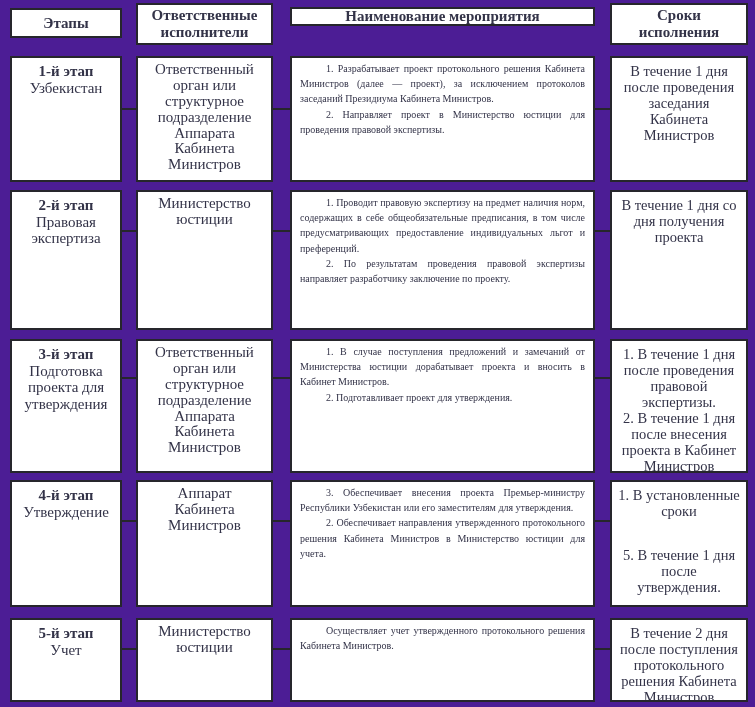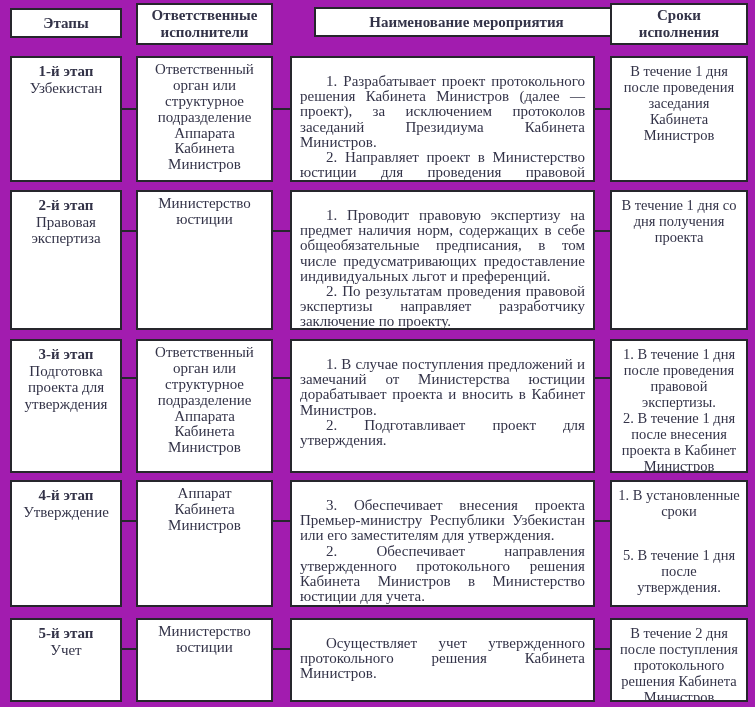--- a/index.html
+++ b/index.html
@@ -1,45 +1,45 @@
 <!DOCTYPE html>
 <html><head>
 <meta charset="utf-8">
 <style>
   html,body{margin:0;padding:0;background:#ffffff;}
   .canvas{
-    position:relative;width:755px;height:707px;background:#a21caf;
+    position:relative;width:755px;height:707px;background:#4c1d95;
     font-family:"Liberation Serif","DejaVu Serif",serif;
     color:#333348;overflow:hidden;
   }
   .box{
     position:absolute;box-sizing:border-box;
     border:2px solid #26262c;background:#ffffff;overflow:hidden;
   }
   
   .hdr{font-weight:bold;display:flex;align-items:center;justify-content:center;
        text-align:center;font-size:15px;line-height:1.12;}
   .h1{left:10px;top:8px;width:112px;height:30px;}
   .h2{left:136px;top:3px;width:137px;height:42px;padding:0 3px;font-family:Liberation Serif, serif;}
-  .h3{left:290px;top:7px;width:305px;height:30px;margin-left:24px;}
+  .h3{left:290px;top:7px;width:305px;height:19px;}
   .h4{left:610px;top:3px;width:138px;height:42px;padding:0 24px;}
   
   .row{position:absolute;left:0;width:755px;}
   .r1{top:56px;height:126px;}
   .r2{top:190px;height:140px;}
   .r3{top:339px;height:134px;}
   .r4{top:480px;height:127px;}
   .r5{top:618px;height:84px;}
   
   .c1{left:10px;top:0;width:112px;height:100%;text-align:center;
       padding:5px 4px 0;font-size:15px;line-height:1.1;}
   .c2{left:136px;top:0;width:137px;height:100%;text-align:center;
       padding:4px 8px 0;font-size:15px;line-height:1.06;}
   .c3{left:290px;top:0;width:305px;height:100%;
-      padding:16px 8px 0;font-size:15px;line-height:15.2px;text-align:justify;}
+      padding:3px 8px 0;font-size:10px;line-height:15.2px;text-align:justify;}
   .c3 p{margin:0;text-indent:26px;}
   .c4{left:610px;top:0;width:138px;height:100%;text-align:center;
       padding:5px 6px 16px;font-size:14.5px;line-height:16px;}
   .c4 p{margin:0;}
   .r4 .c4 p + p{margin-top:28px;}
   .stage-title{font-weight:bold;}
   
   .lnk{position:absolute;height:0;border-top:2px solid #26262c;}
   .l12{left:120px;width:17px;}
   .l23{left:271px;width:20px;}

